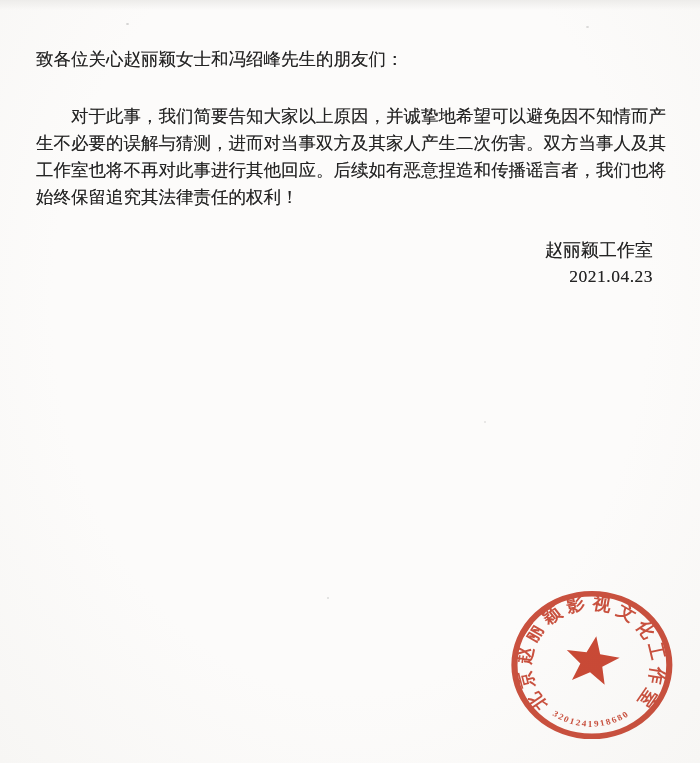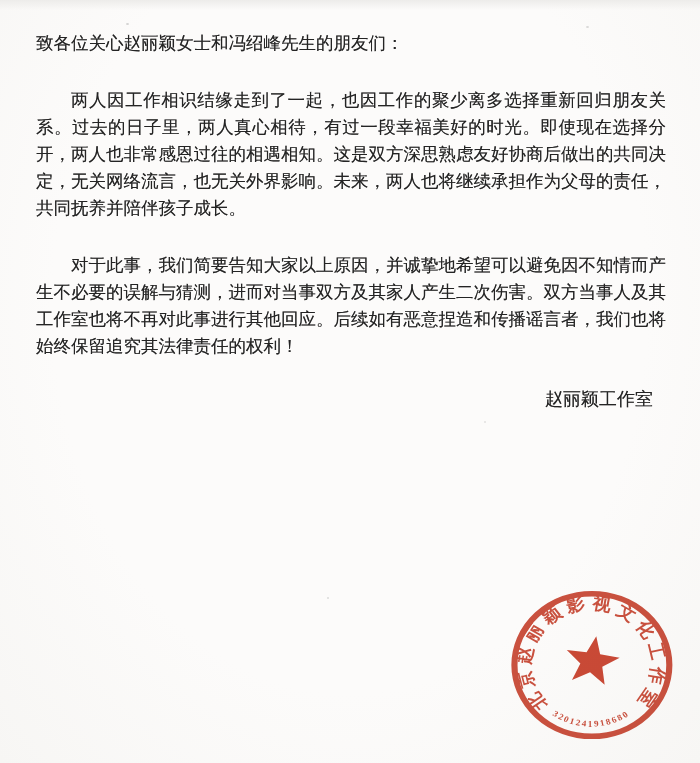--- a/index.html
+++ b/index.html
@@ -22,21 +22,21 @@
   .speck.s2{left:586px;top:26px;width:3px;height:2px;opacity:.3;}
   .speck.s3{left:327px;top:597px;width:2px;height:2px;opacity:.28;}
   .speck.s4{left:484px;top:421px;width:2px;height:2px;opacity:.22;}
 
   .content{
     position:absolute;left:36px;top:0;width:630px;
     color:#242424;
     font-size:17.5px;line-height:27px;
     text-align:justify;
     text-shadow:0 0 .5px rgba(40,40,40,.55);
-    padding-top:30px;
+    padding-top:46px;
   }
   .salutation{margin:0;}
   .para{margin:30px 0 0 0;text-indent:2em;}
 
   .sign-block{
     margin-top:26px;
     text-align:right;
     padding-right:13px;
     line-height:26px;
   }
@@ -61,25 +61,25 @@
 
 <div class="page">
 
   <span class="speck s1"></span>
   <span class="speck s2"></span>
   <span class="speck s3"></span>
   <span class="speck s4"></span>
 
   <div class="content">
     <p class="salutation">致各位关心赵丽颖女士和冯绍峰先生的朋友们：</p>
-    <p class="para">两人因工作相识结缘走到了一起，也因工作的聚少离多选择重新回归朋友关系。过去的日子里，两人真心相待，有过一段幸福美好的时光。即使现在选择分开，两人也非常感恩过往的相遇相知。这是双方深思熟虑友好协商后做出的共同决定，无关网络流言，也无关外界影响。未来，两人也将继续承担作为父母的责任，共同抚养并陪伴孩子成长。</p>
     <p class="para">对于此事，我们简要告知大家以上原因，并诚挚地希望可以避免因不知情而产生不必要的误解与猜测，进而对当事双方及其家人产生二次伤害。双方当事人及其工作室也将不再对此事进行其他回应。后续如有恶意捏造和传播谣言者，我们也将始终保留追究其法律责任的权利！</p>
 
     <div class="sign-block">
       <div class="sign-name">赵丽颖工作室</div>
+      <div class="sign-date">2021.04.23</div>
     </div>
   </div>
 
   <svg class="seal" viewBox="0 0 200 200" preserveAspectRatio="none">
     <circle cx="101" cy="100" r="88" fill="none" stroke="#c8432f" stroke-width="7"></circle>
     <polygon fill="#c83b26" transform="translate(101,96) rotate(9)" points="0,-32 7.8,-10.7 30.4,-9.9 12.6,4.1 18.8,25.9 0,13.2 -18.8,25.9 -12.6,4.1 -30.4,-9.9 -7.8,-10.7"></polygon>
     <path id="ringPath" d="M 51.2,148.8 A 69,69 0 1 1 148.8,148.8" fill="none"></path>
     <text font-size="21" fill="#c8432f">
       <textPath href="#ringPath" startOffset="0" textLength="320" lengthAdjust="spacing">北京赵丽颖影视文化工作室</textPath>
     </text>

